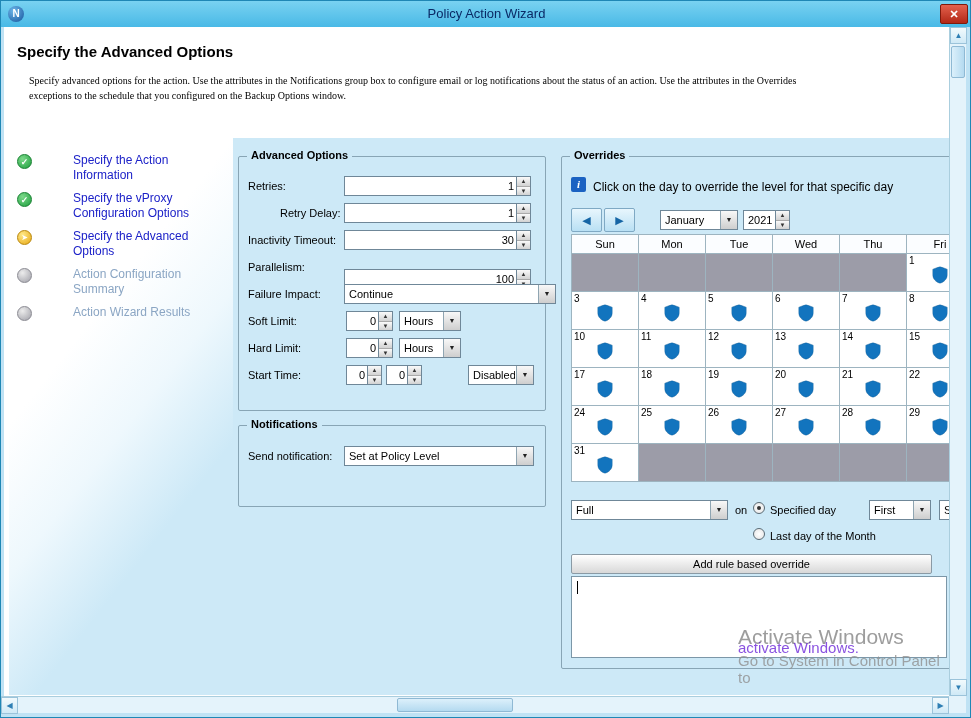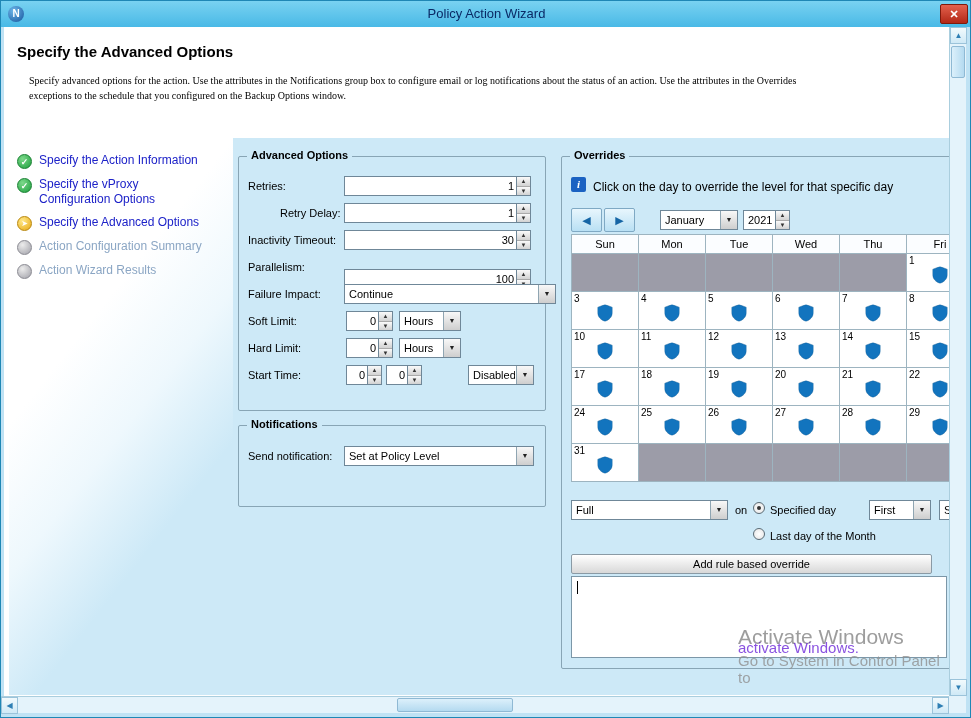--- a/index.html
+++ b/index.html
@@ -22,21 +22,21 @@
   .desc1{top:74px;} .desc2{top:89px;}
   .content-bg{position:absolute;left:8px;top:137px;width:940px;height:557px;background:#cde9f7;}
   
   .sidebar{position:absolute;left:8px;top:137px;width:224px;height:557px;background:linear-gradient(128deg,#ffffff 34%,#eef8fd 52%,#cde9f7 70%);}
   .steps{position:absolute;left:16px;top:152px;width:210px;}
   .step{display:flex;align-items:flex-start;gap:7px;margin-bottom:8px;font-size:12px;}
   .step-icon{width:15px;height:15px;border-radius:50%;flex:0 0 15px;font-size:9px;line-height:14px;text-align:center;color:#fff;margin-top:1px;}
   .step.complete .step-icon{background:radial-gradient(circle at 35% 30%,#7cd98a,#1e9e3e);border:1px solid #168030;font-weight:bold;}
   .step.current  .step-icon{background:radial-gradient(circle at 35% 30%,#ffe98a,#e8a813);border:1px solid #b8860b;font-size:8px;}
   .step.pending  .step-icon{background:radial-gradient(circle at 35% 30%,#ececec,#a0a0a8);border:1px solid #8a8a92;}
-  .step-label{color:#1d22c8;white-space:pre-line;line-height:15px;width:180px;}
+  .step-label{color:#1d22c8;white-space:pre-line;line-height:15px;width:180px;margin-left:34px;}
   .step.pending .step-label{color:#8ba6c4;}
   
   .group{position:absolute;border:1px solid #88a5b5;border-radius:2px;}
   .group-label{position:absolute;top:-8px;left:8px;background:#cde9f7;padding:0 4px;font-size:11px;font-weight:bold;}
   .flabel{position:absolute;font-size:11px;}
   
   .spin{position:absolute;height:20px;background:#fff;border:1px solid #6f8798;}
   .spin .val{position:absolute;left:2px;right:16px;top:0;bottom:0;text-align:right;line-height:18px;}
   .spin .btns{position:absolute;right:0;top:0;width:14px;height:100%;border-left:1px solid #6f8798;display:flex;flex-direction:column;}
   .spin .sb{flex:1;background:linear-gradient(#fafafa,#d2d2d2);font-size:6px;line-height:8px;text-align:center;color:#333;border-bottom:1px solid #aaa;overflow:hidden;}

